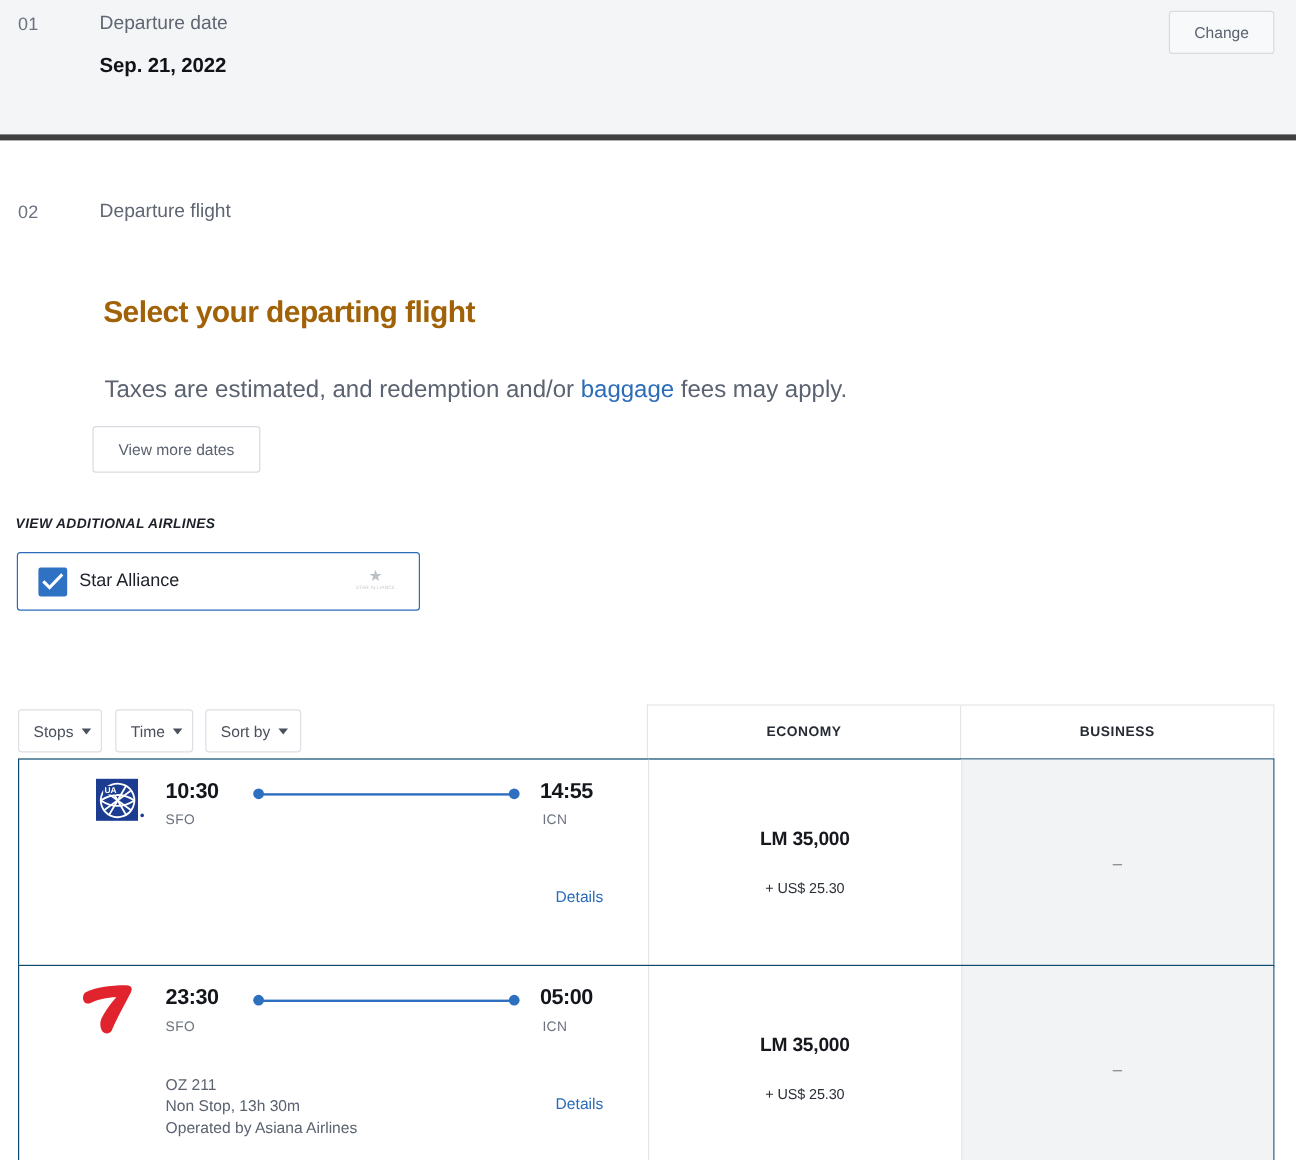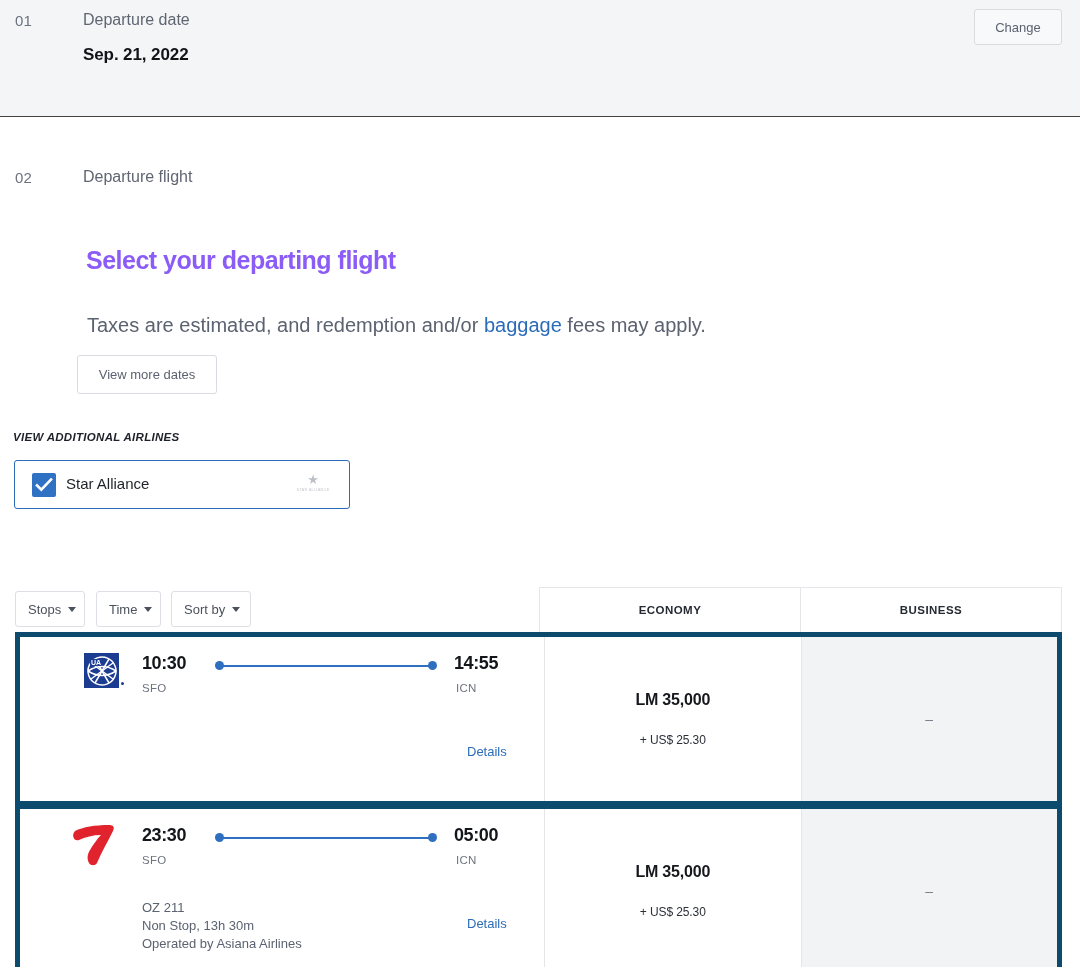--- a/index.html
+++ b/index.html
@@ -13,21 +13,21 @@
     overflow: hidden;
     position: relative;
   }
 
   
   .step-date {
     position: absolute;
     left: 0; top: 0;
     width: 1080px; height: 117px;
     background: #f4f5f7;
-    border-bottom: 1px solid #404040;
+    border-bottom: 5px solid #404040;
   }
   .step-num {
     position: absolute;
     font-size: 15px;
     color: #6b7280;
     letter-spacing: .2px;
   }
   .step-date .step-num { left: 15px; top: 12px; }
   .step-date .step-label {
     position: absolute; left: 83px; top: 11px;
@@ -55,21 +55,21 @@
   
   .step-flight-head { position: absolute; left: 0; top: 118px; width: 1080px; }
   .step-flight-head .step-num { left: 15px; top: 51px; }
   .step-flight-head .step-label {
     position: absolute; left: 83px; top: 50px;
     font-size: 16px; color: #5f6672;
   }
 
   .select-title {
     position: absolute; left: 86px; top: 246px;
-    font-size: 25px; font-weight: 700; color: #8b5cf6;
+    font-size: 25px; font-weight: 700; color: #a16207;
     letter-spacing: -.5px;
     margin: 0;
   }
   .select-sub {
     position: absolute; left: 87px; top: 285px;
     font-size: 20px; color: #5b6270; margin-top: 29px;
   }
   .select-sub a {
     color: #2b6cb8; text-decoration: none;
   }
@@ -170,21 +170,21 @@
     letter-spacing: .45px;
     color: #262b33;
   }
   .table-head .th + .th { border-left: 1px solid #e4e6e9; }
 
   .flight-card {
     position: absolute;
     left: 15px;
     width: 1047px;
     height: 174px;
-    border: 5px solid #0c4a6e;
+    border: 1px solid #0c4a6e;
     background: #fff;
     display: flex;
   }
   #card-0 { top: 632px; }
   #card-1 { top: 804px; }
 
   .card-info {
     position: relative;
     width: 524px;
     flex: 0 0 524px;

